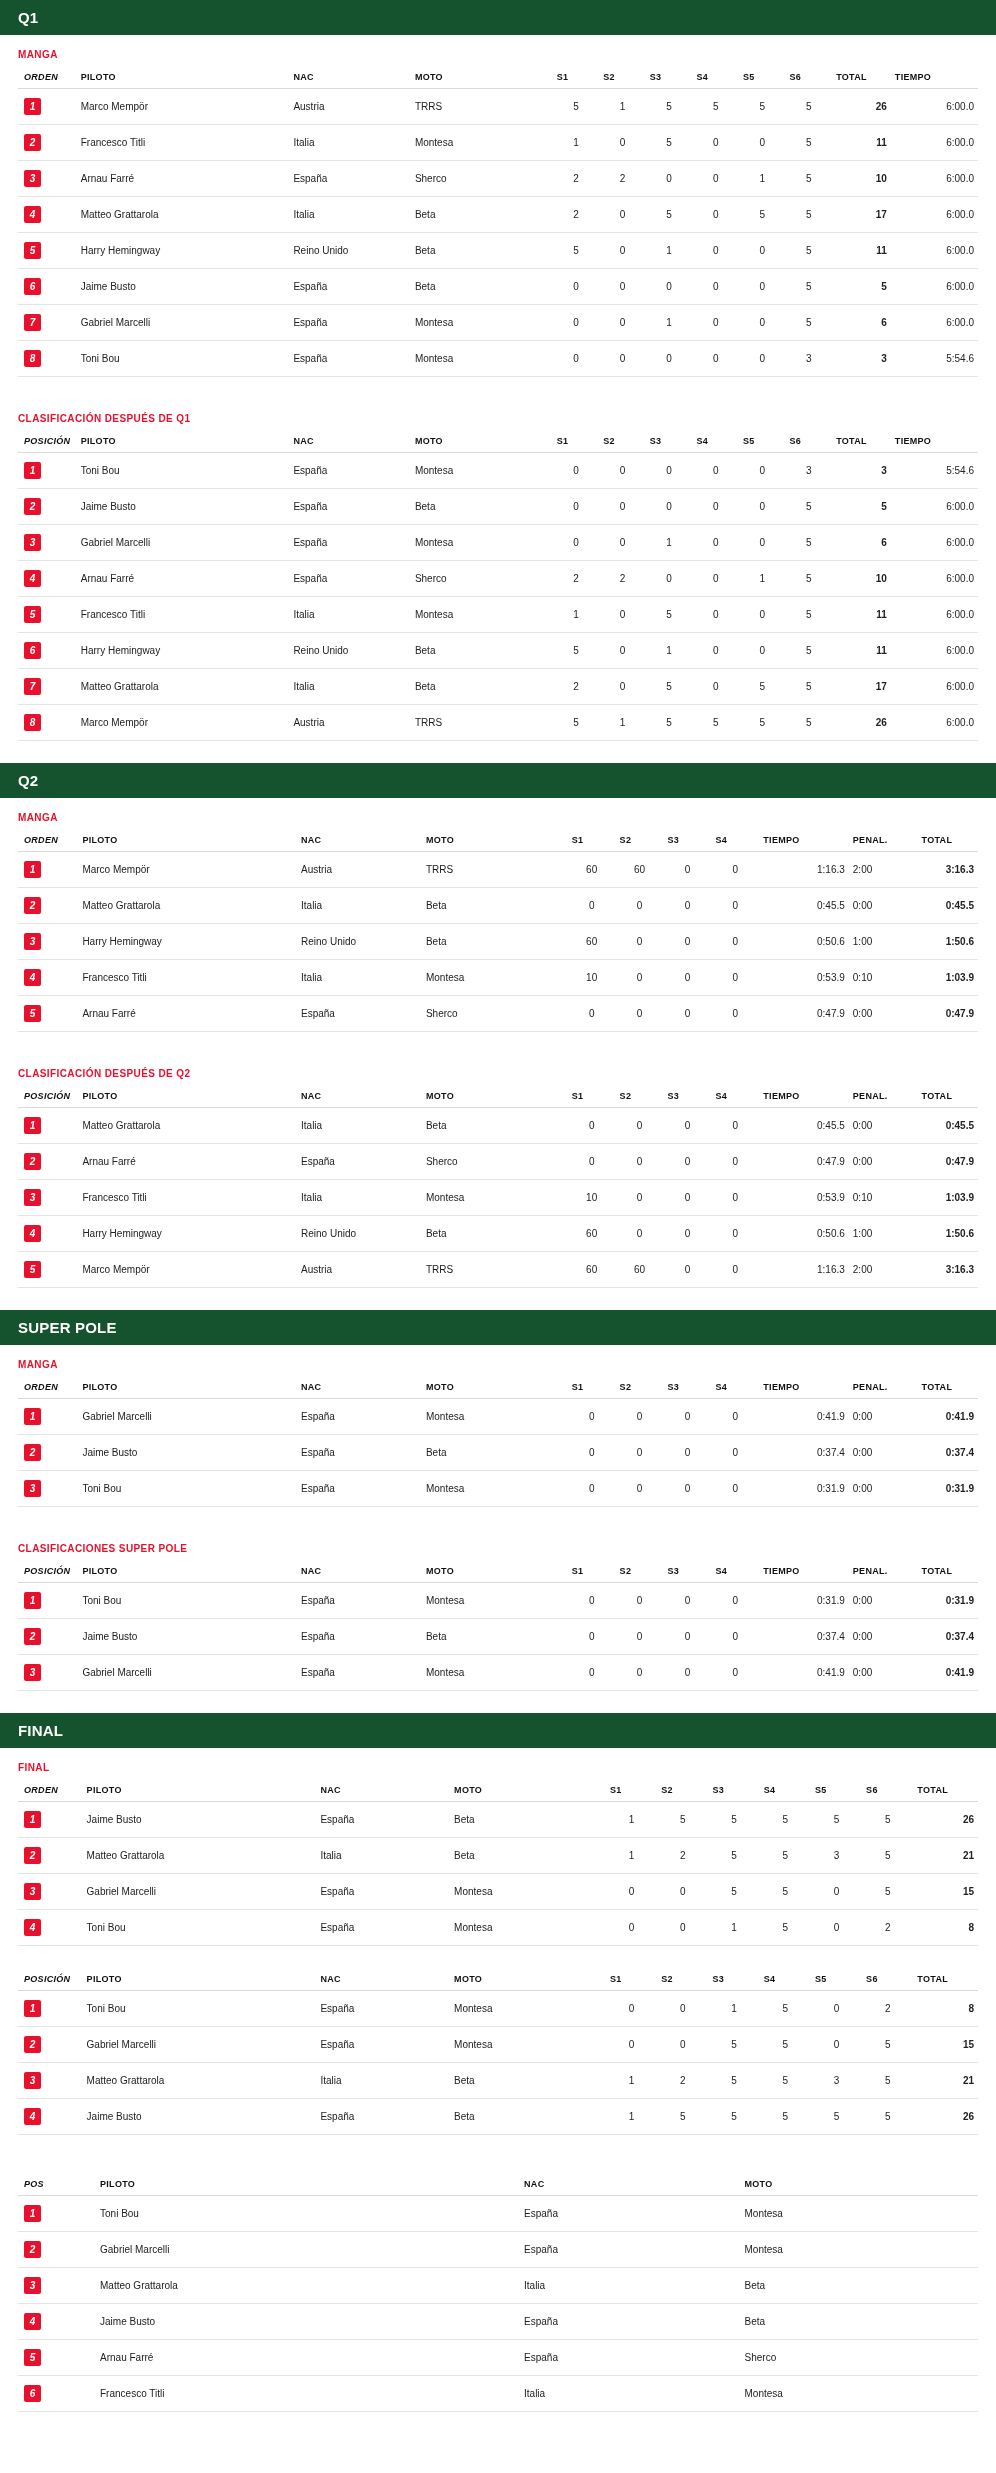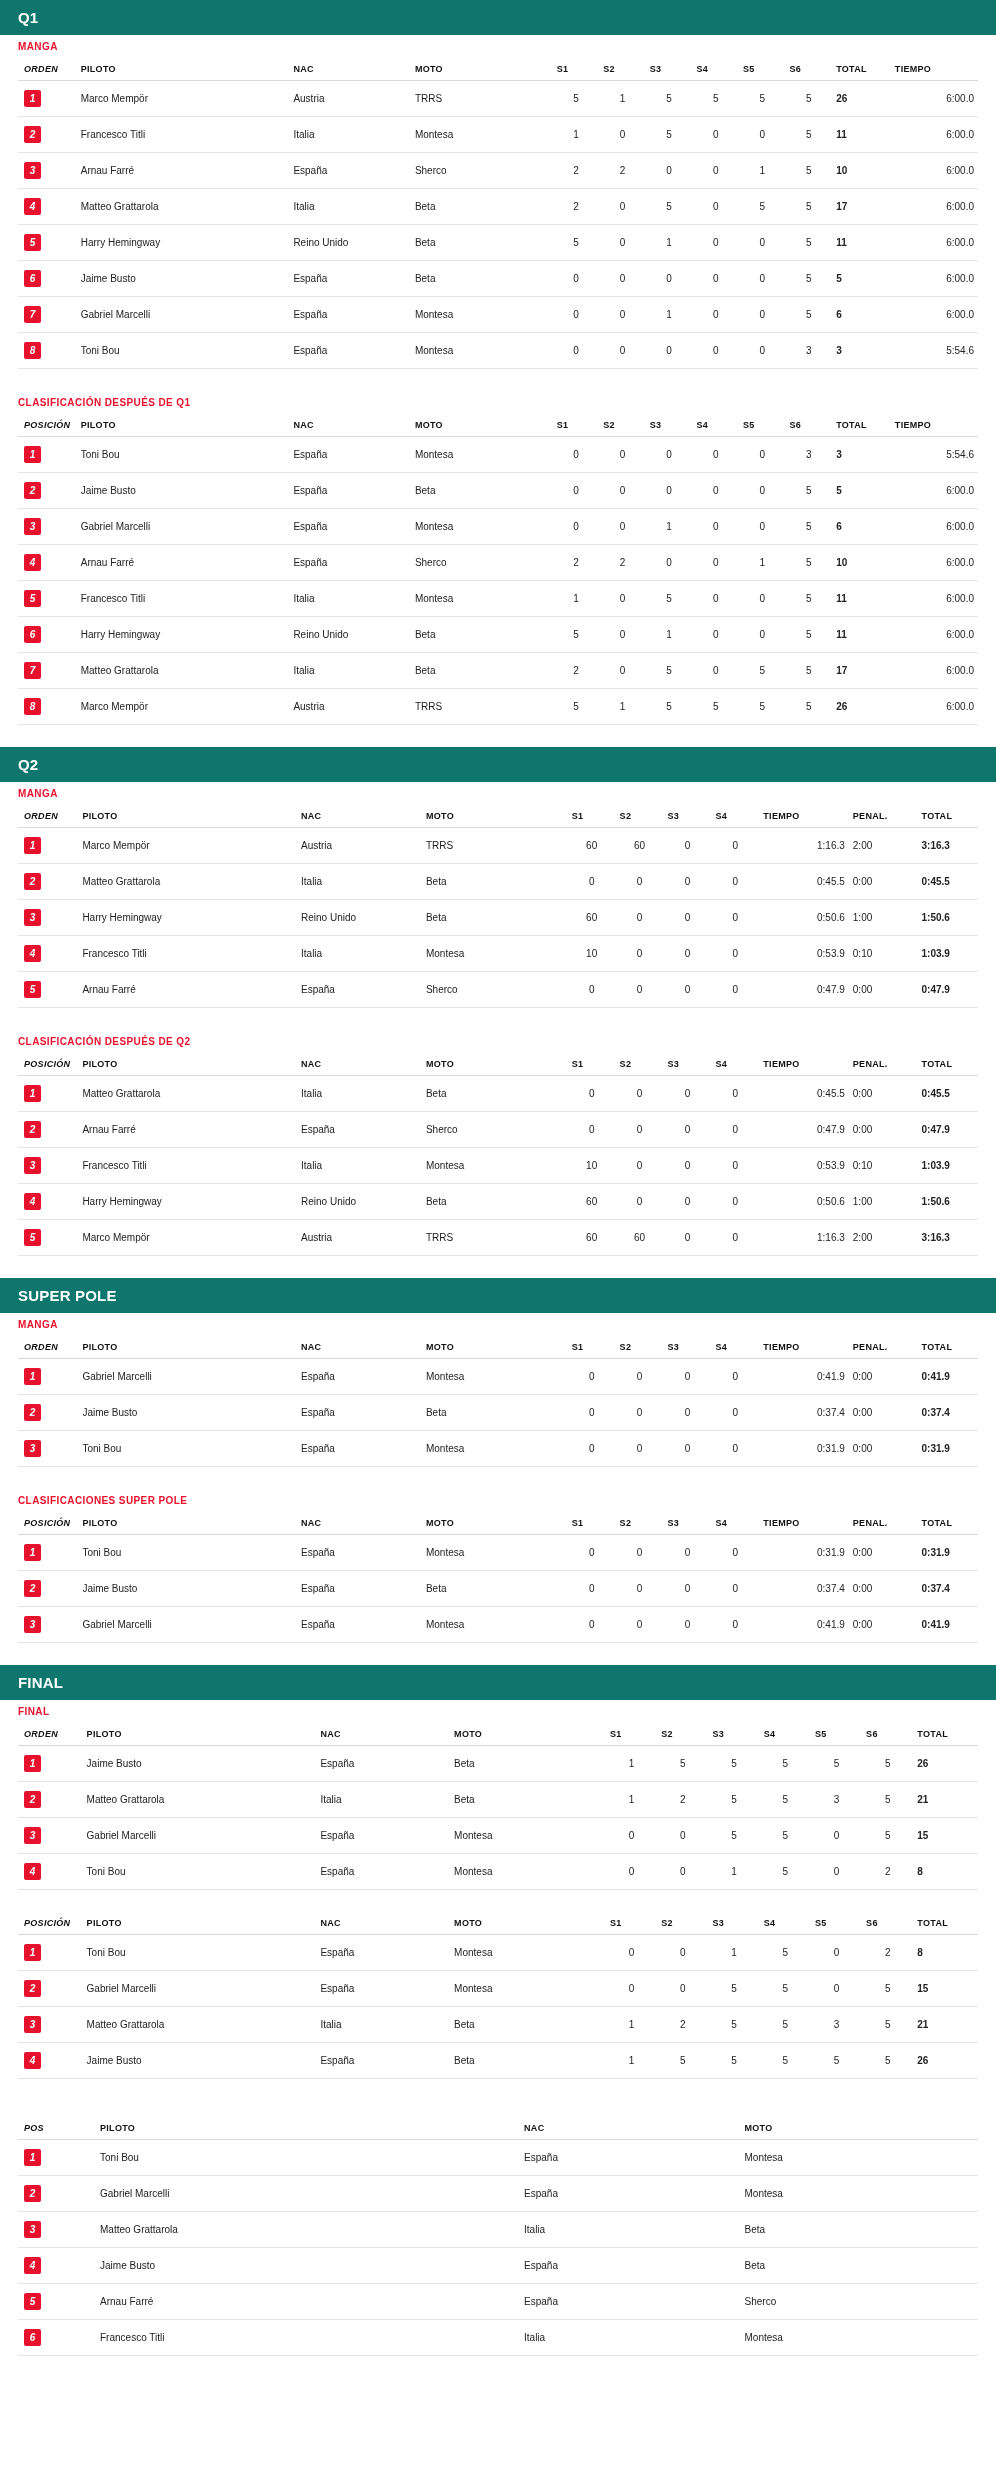--- a/index.html
+++ b/index.html
@@ -6,37 +6,37 @@
   html, body {
     margin: 0; padding: 0;
     background: #ffffff;
     font-family: "Liberation Sans", sans-serif;
   }
   body { width: 996px; }
   .page { width: 996px; background: #fff; padding: 0 0 10px 0; }
 
   
   .section-banner {
-    background: #0f766e;
+    background: #14532d;
     color: #ffffff;
     font-size: 15px;
     font-weight: bold;
     padding: 9px 14px 9px 18px;
     letter-spacing: .2px;
     margin: 0 0 0 0;
   }
 
   .block { padding: 0 18px; }
 
   .sub-title {
     color: #e8112d;
     font-size: 10px;
     font-weight: bold;
     letter-spacing: .4px;
-    padding: 6px 0 6px 0;
+    padding: 14px 0 6px 0;
   }
 
   table.rt {
     width: 100%;
     border-collapse: collapse;
     table-layout: fixed;
   }
   table.rt th {
     font-size: 9px;
     font-weight: bold;
@@ -75,21 +75,21 @@
     line-height: 17px;
     background: #e8112d;
     color: #fff;
     font-size: 10px;
     font-weight: bold;
     text-align: center;
     border-radius: 2px;
     padding: 0 2px;
   }
   .pilot { font-weight: normal; color: #111; }
-  .total-red { color: #e8112d; font-weight: bold; text-align: left; }
+  .total-red { color: #e8112d; font-weight: bold; text-align: right; }
   .num { text-align: center; }
 
   .gap { height: 16px; }
   .gap-lg { height: 22px; }
 
   
   .final-table td { padding: 11px 4px; }
   .final-table .c-pos { width: 46px; }
   .final-table .c-pil { width: 250px; }
   .final-table .c-nac { width: 130px; }

